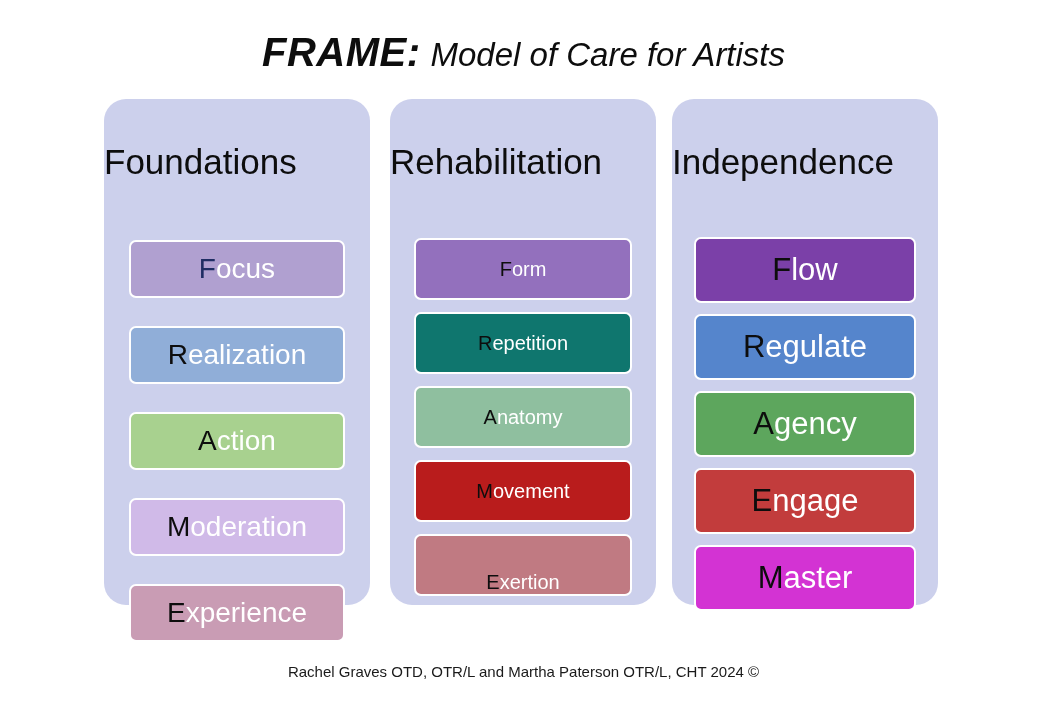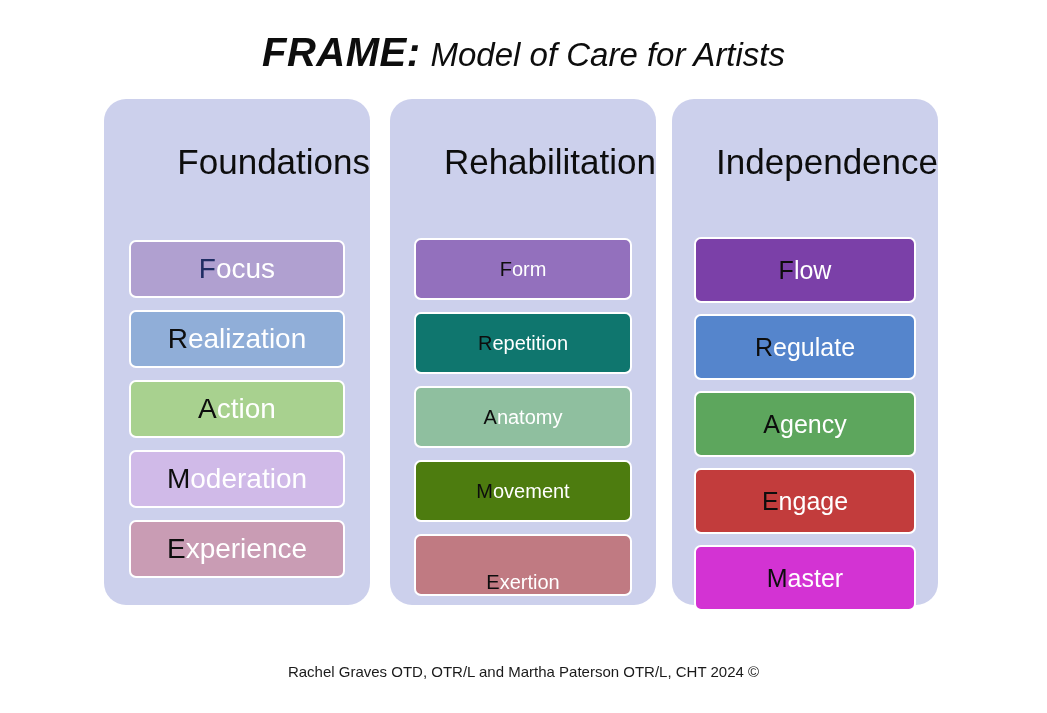--- a/index.html
+++ b/index.html
@@ -46,21 +46,21 @@
   }
   #col-0 { left: 104px;  width: 266px; }
   #col-1 { left: 390px;  width: 266px; }
   #col-2 { left: 672px;  width: 266px; }
 
   .col-heading {
     position: absolute;
     top: 42px;
     left: 0;
     width: 100%;
-    text-align: right;
+    text-align: left;
     font-size: 35px;
     color: #0d0d0d;
     font-weight: 400;
     line-height: 42px;
     white-space: nowrap;
   }
 
   .items {
     position: absolute;
     left: 0;
@@ -81,42 +81,42 @@
     color: #ffffff;
     white-space: nowrap;
     overflow: hidden;
   }
   .item-label { display: inline-block; }
   .item-label .cap {
     color: #0d0d0d;
   }
 
   
-  #col-0 .items { top: 141px; }
+  #col-0 .items { top: 141px; gap: 16px; }
   #col-0 .item-box {
     width: 216px;
     height: 58px;
     margin-bottom: 12px;
     font-size: 28px;
   }
   
   #col-1 .items { top: 139px; }
   #col-1 .item-box {
     width: 218px;
     height: 62px;
     margin-bottom: 12px;
     font-size: 20px;
   }
   
   #col-2 .items { top: 138px; }
   #col-2 .item-box {
     width: 222px;
     height: 66px;
     margin-bottom: 11px;
-    font-size: 25px;
+    font-size: 31px;
   }
 
   #footer {
     position: absolute;
     left: 0;
     top: 663px;
     width: 1047px;
     text-align: center;
     font-size: 15px;
     color: #1a1a1a;
@@ -156,21 +156,21 @@
   <div class="items">
       <div class="item-box" style="background: rgb(147, 112, 189);">
         <span class="item-label"><span class="cap" style="color: rgb(13, 13, 13);">F</span><span class="rest">orm</span></span>
       </div>
       <div class="item-box" style="background: #0f766e;">
         <span class="item-label"><span class="cap" style="color: rgb(13, 13, 13);">R</span><span class="rest">epetition</span></span>
       </div>
       <div class="item-box" style="background: rgb(143, 191, 159);">
         <span class="item-label"><span class="cap" style="color: rgb(13, 13, 13);">A</span><span class="rest">natomy</span></span>
       </div>
-      <div class="item-box" style="background: #4d7c0f;">
+      <div class="item-box" style="background: #b91c1c;">
         <span class="item-label"><span class="cap" style="color: rgb(13, 13, 13);">M</span><span class="rest">ovement</span></span>
       </div>
       <div class="item-box" style="background: rgb(192, 122, 130); align-items: flex-end;">
         <span class="item-label"><span class="cap" style="color: rgb(13, 13, 13);">E</span><span class="rest">xertion</span></span>
       </div>
     </div>
 </div>
 
 <div class="column" id="col-2">
   <div class="col-heading">Independence</div>

